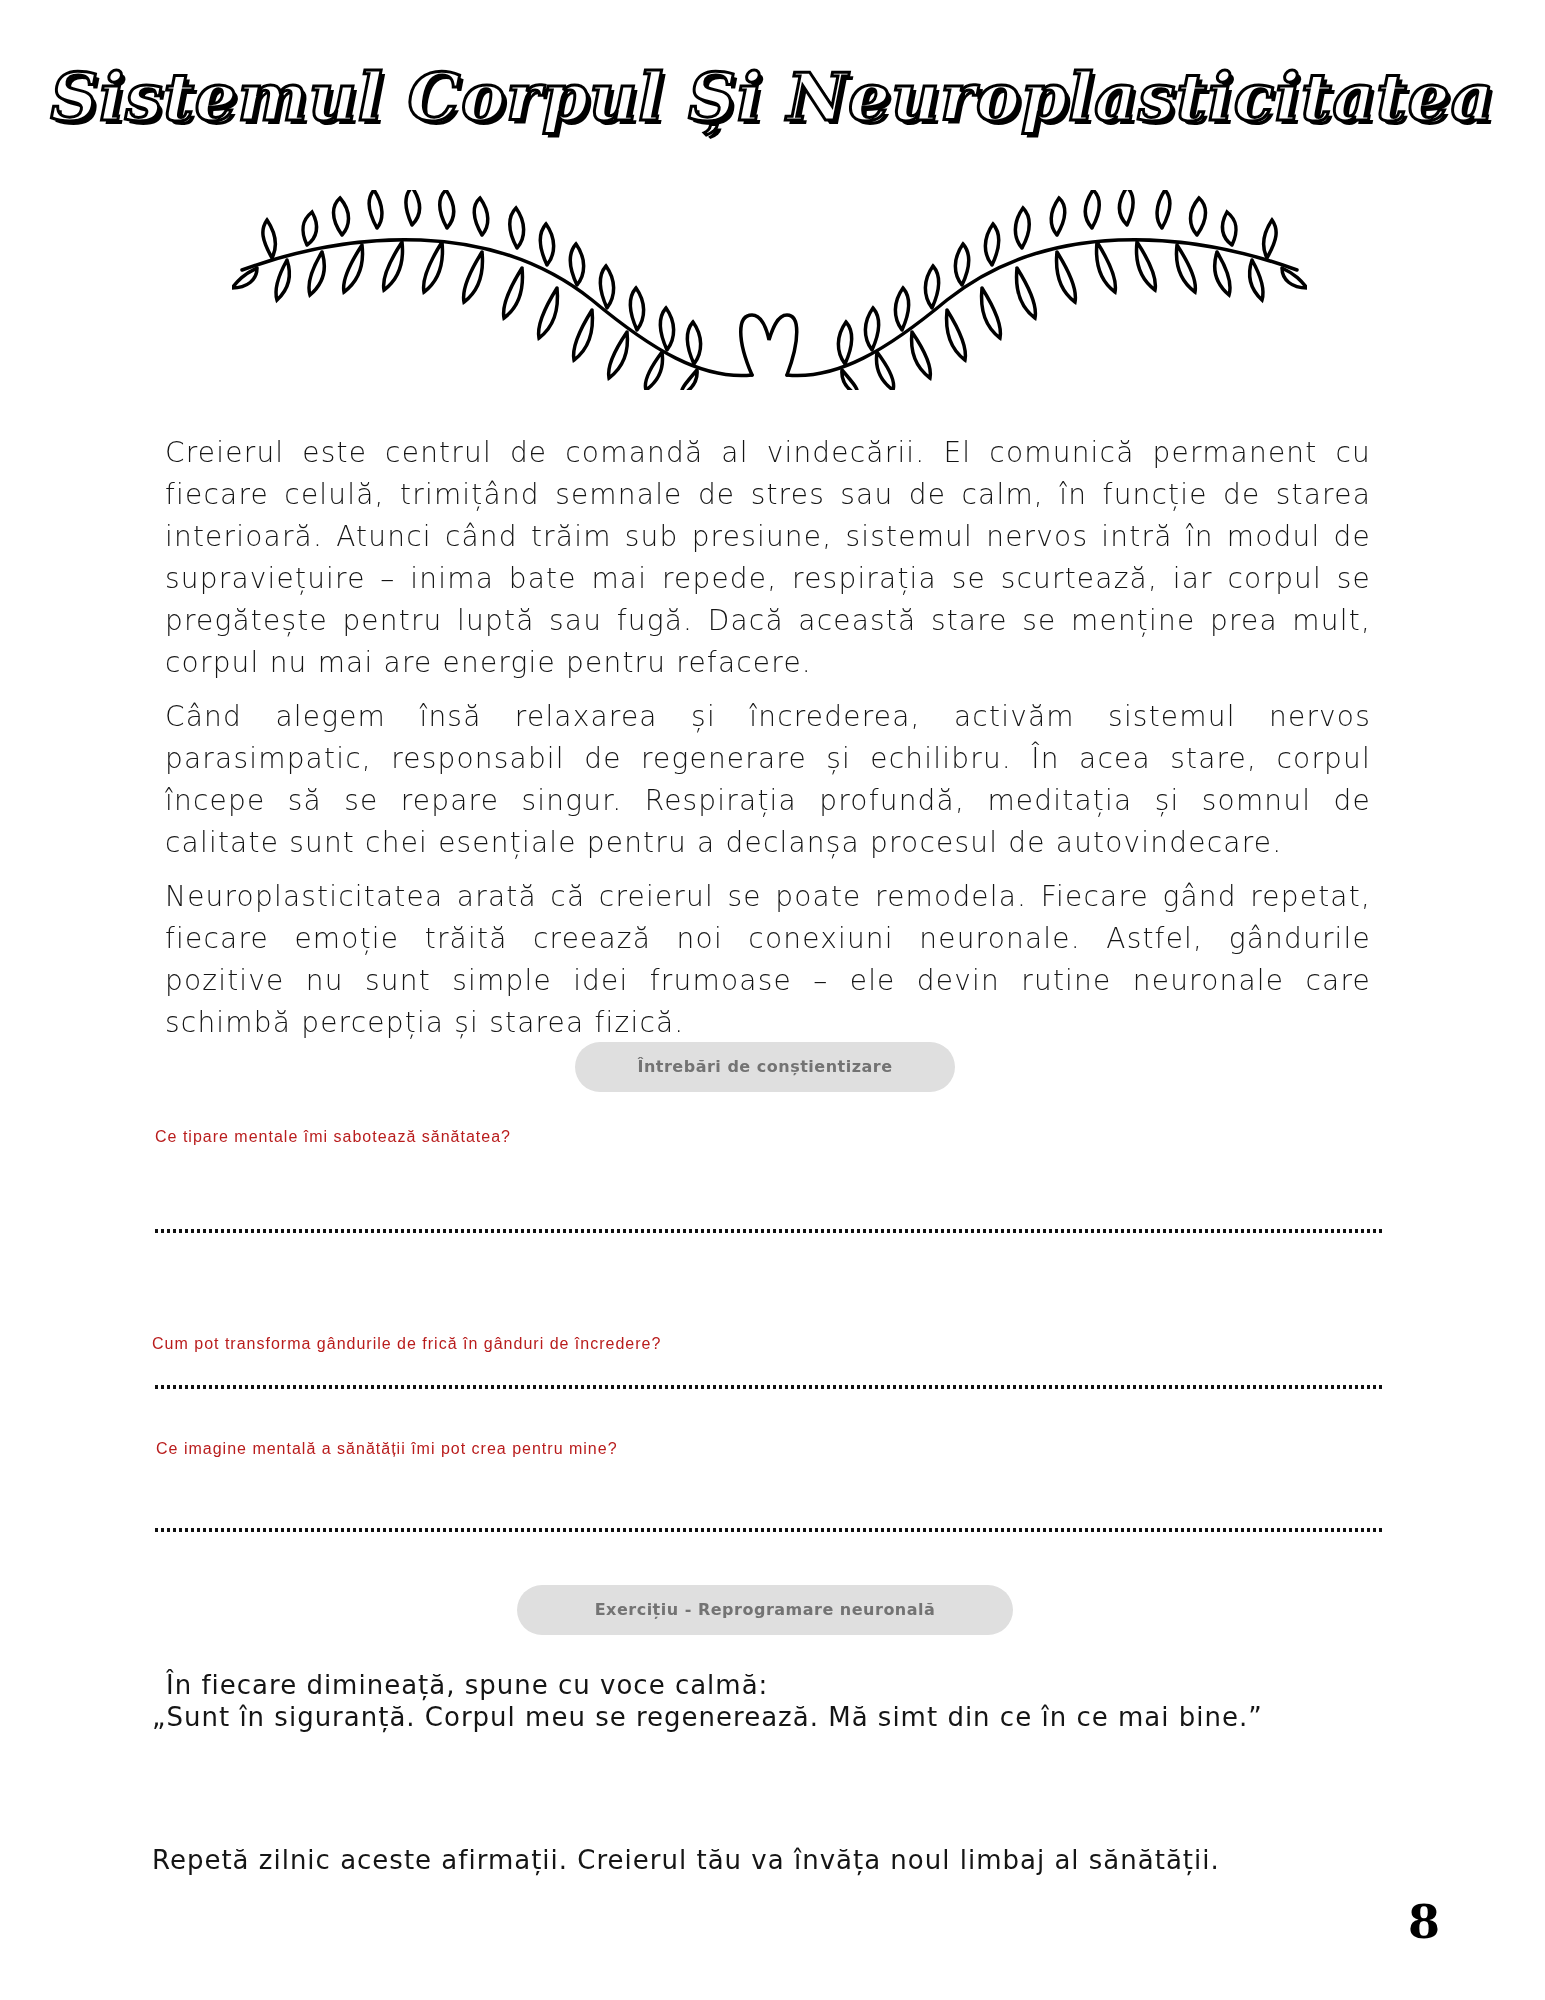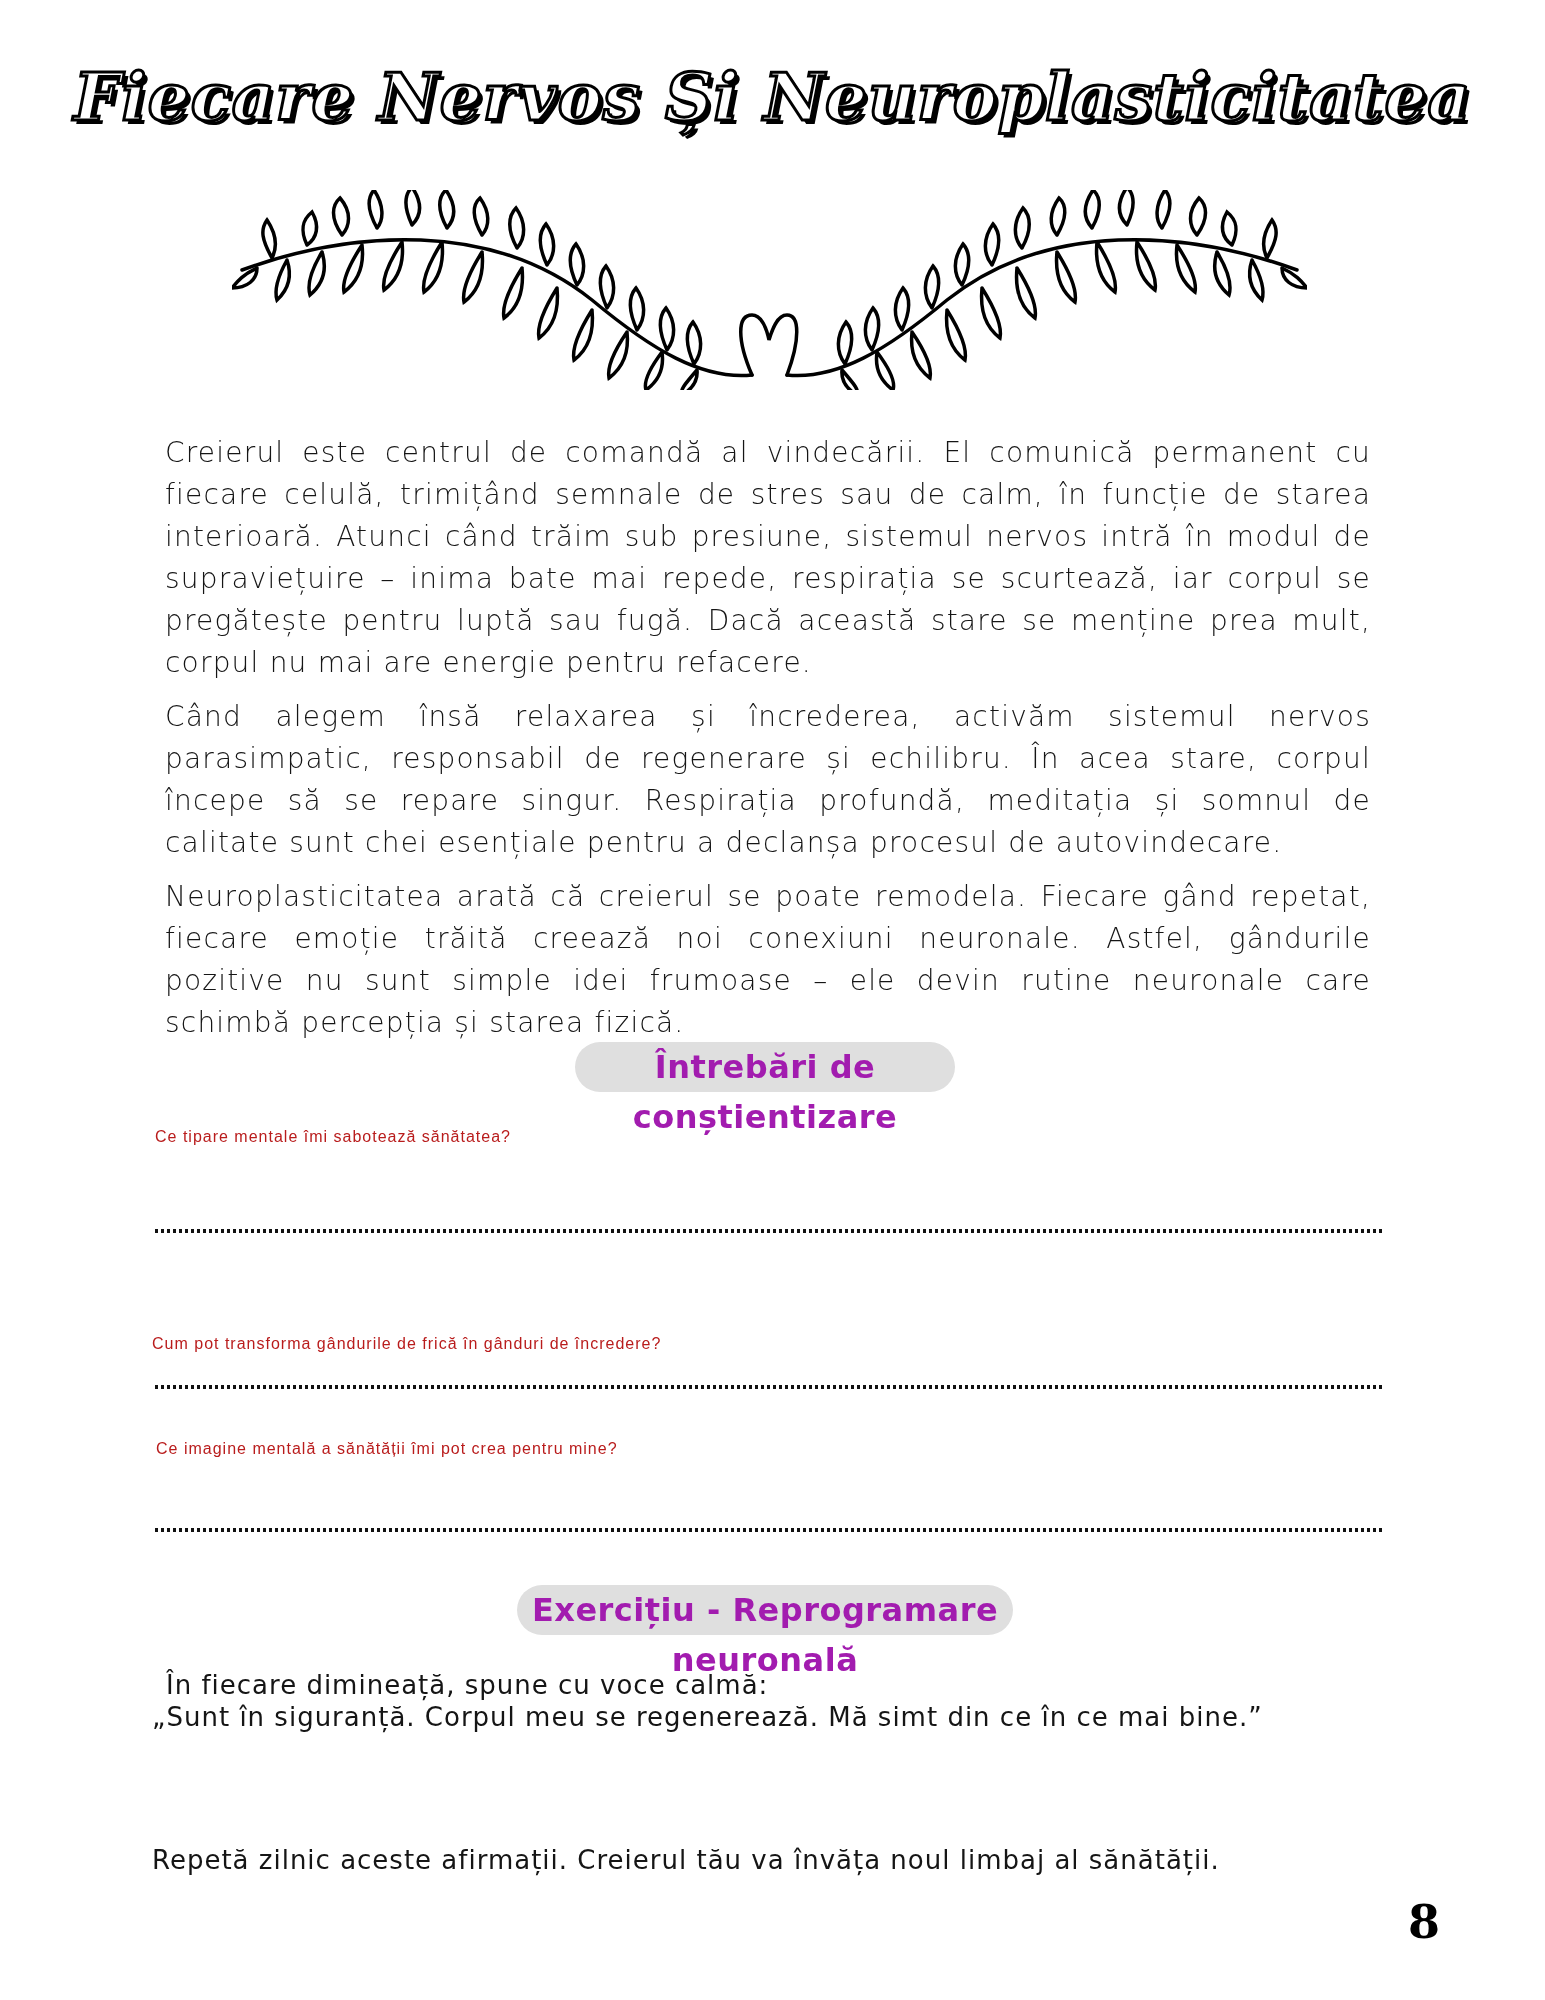--- a/index.html
+++ b/index.html
@@ -14,21 +14,21 @@
   }
   .ornament { position: absolute; left: 232px; top: 190px; width: 1075px; height: 200px; }
   .body-text {
     position: absolute; left: 153px; top: 420px; width: 1230px;
     font-size: 28px; line-height: 42px; text-align: justify; letter-spacing: 1.2px;
     font-family: "DejaVu Sans", sans-serif; font-weight: 300; color: #151515;
   }
   .body-text p { margin: 12px; }
   .pill {
     position: absolute; background: #dfdfdf; border-radius: 28px;
-    font-weight: bold; font-size: 32px; color: #a21caf; text-align: center;
+    font-weight: bold; font-size: 16px; color: #737373; text-align: center;
     line-height: 50px; height: 50px; letter-spacing: 0.5px;
     font-family: "DejaVu Sans", sans-serif;
   }
   .pill1 { left: 575px; top: 1042px; width: 380px; }
   .pill2 { left: 517px; top: 1585px; width: 496px; }
   .question {
     position: absolute; font-size: 16px; letter-spacing: 1px; color: #b91c1c;
     font-family: Liberation Sans, sans-serif;
   }
   .q1 { left: 155px; top: 1128px; }
@@ -50,21 +50,21 @@
   .e2 { top: 1702px; }
   .e3 { top: 1845px; }
   .page-number {
     position: absolute; left: 1408px; top: 1895px; font-family: "DejaVu Serif", serif;
     font-weight: bold; font-size: 46px; color: #000;
   }
 </style>
 </head>
 <body>
 
-<div class="title">Fiecare Nervos Și Neuroplasticitatea</div>
+<div class="title">Sistemul Corpul Și Neuroplasticitatea</div>
 
 <svg class="ornament" viewBox="0 0 1075 200" fill="none" stroke="#000" stroke-width="3.5" stroke-linecap="round">
 
   <path d="M10 80 C 120 40, 260 30, 360 110 C 420 160, 470 190, 520 185"></path>
 
   <path d="M1065 80 C 955 40, 815 30, 715 110 C 655 160, 605 190, 555 185"></path>
 
   <path d="M520 185 C 505 150, 505 125, 520 125 C 530 125, 535 140, 537 150 C 540 140, 545 125, 555 125 C 568 125, 568 150, 555 185"></path>
 
   <g>

